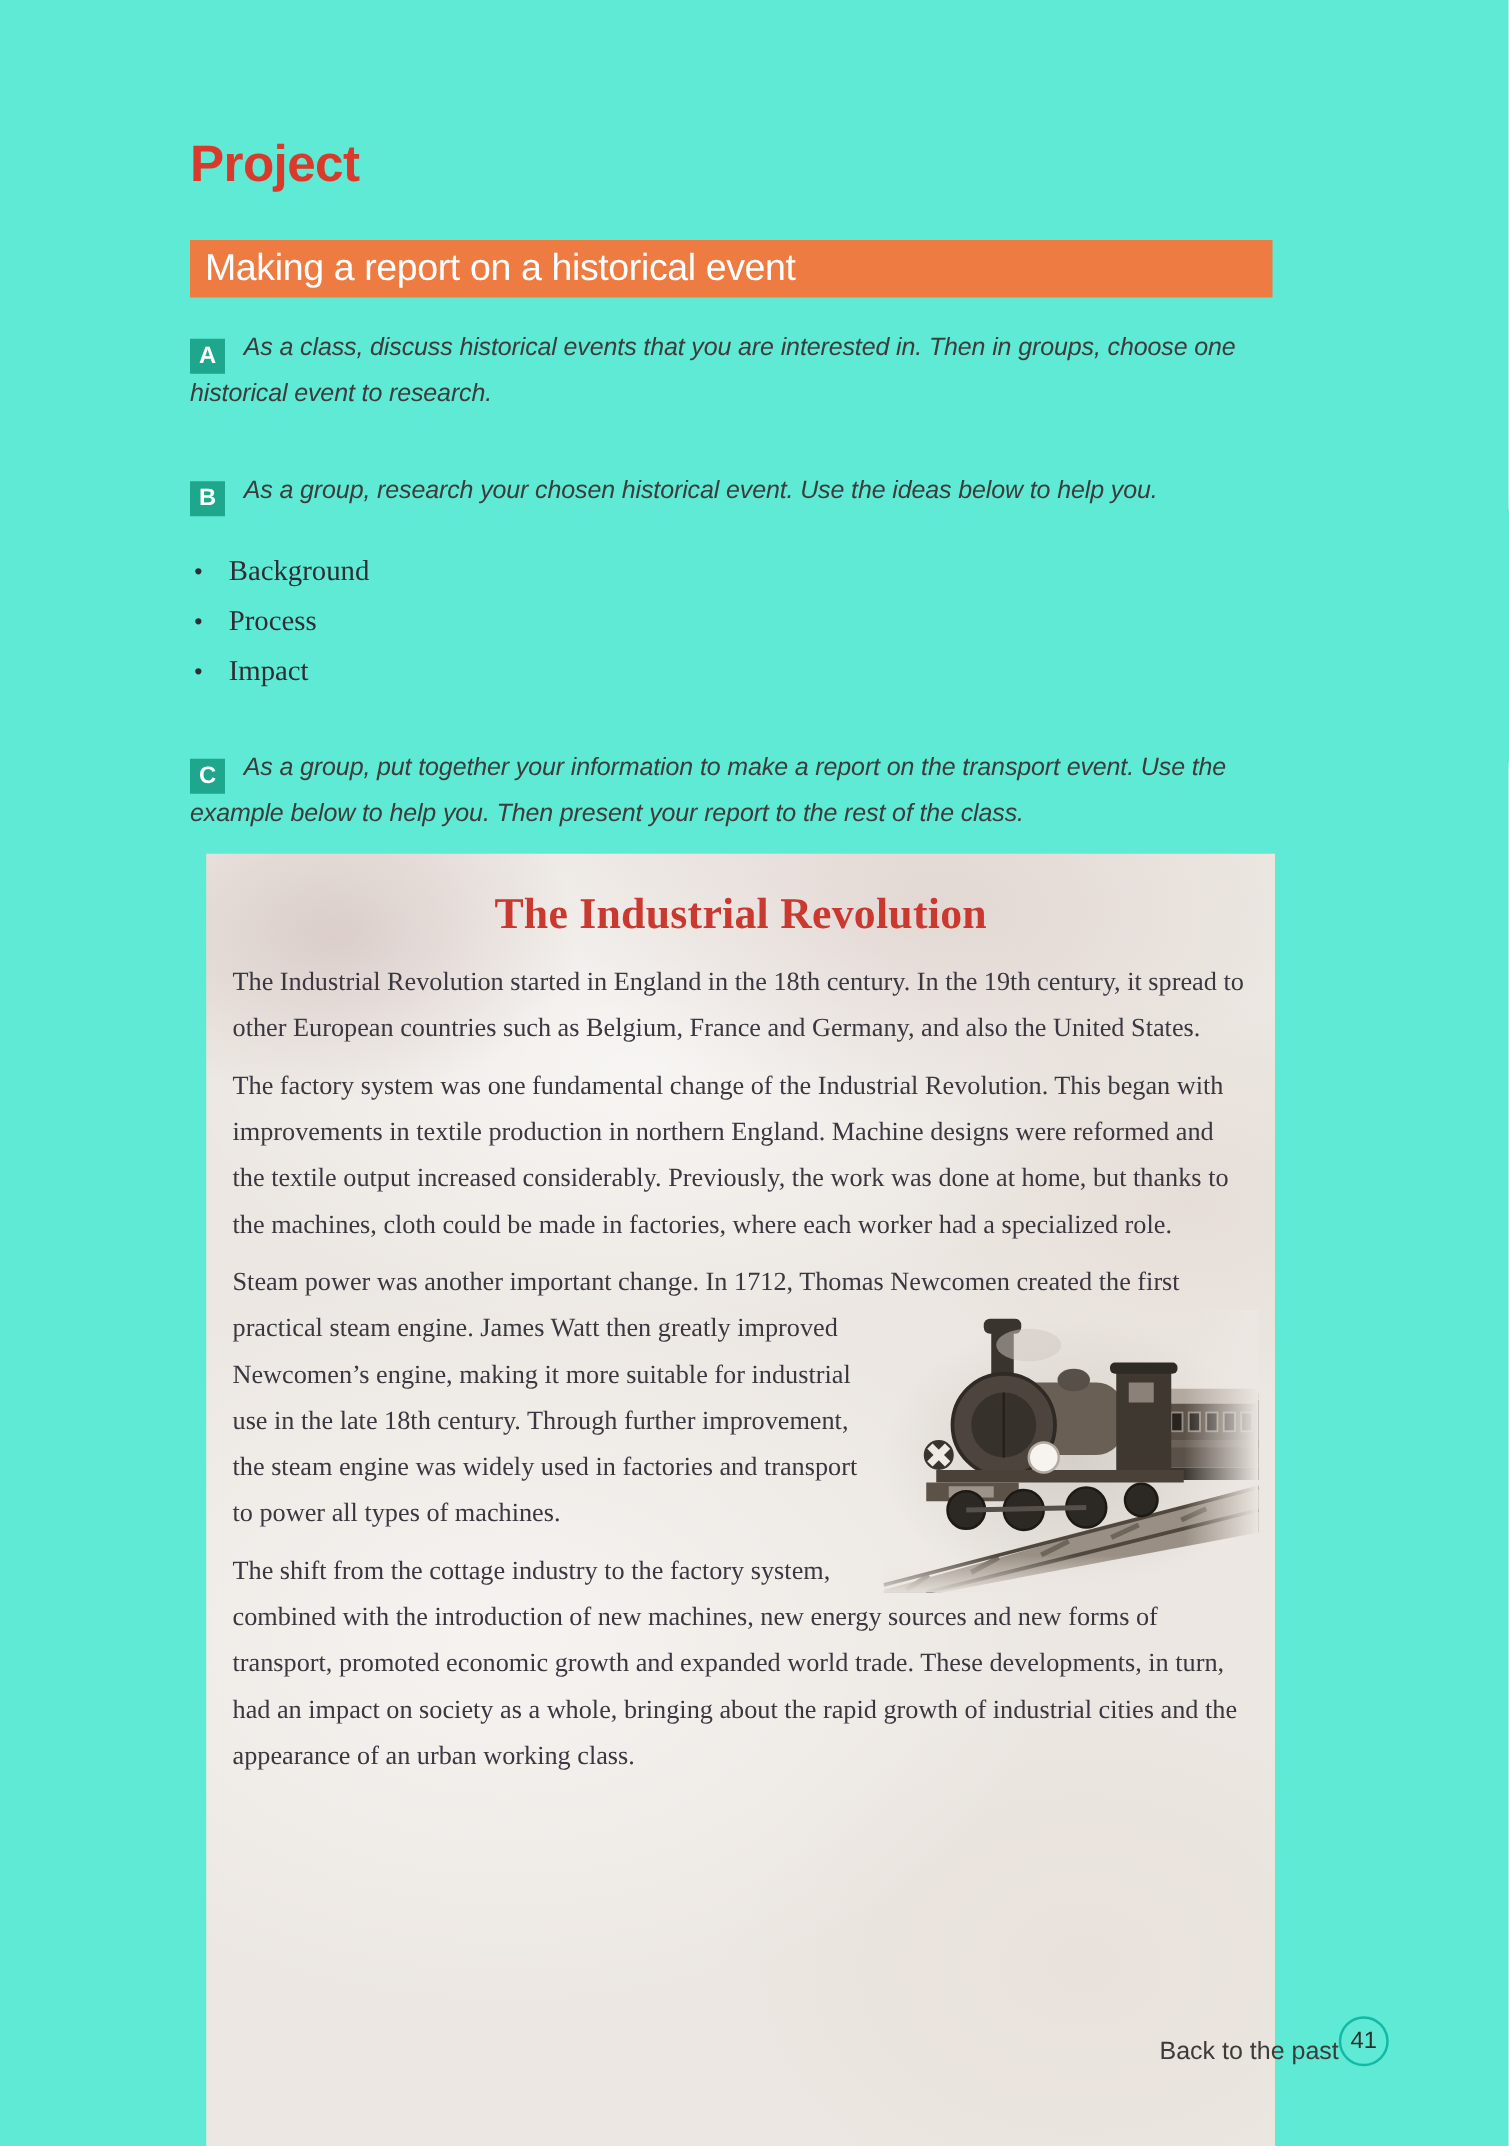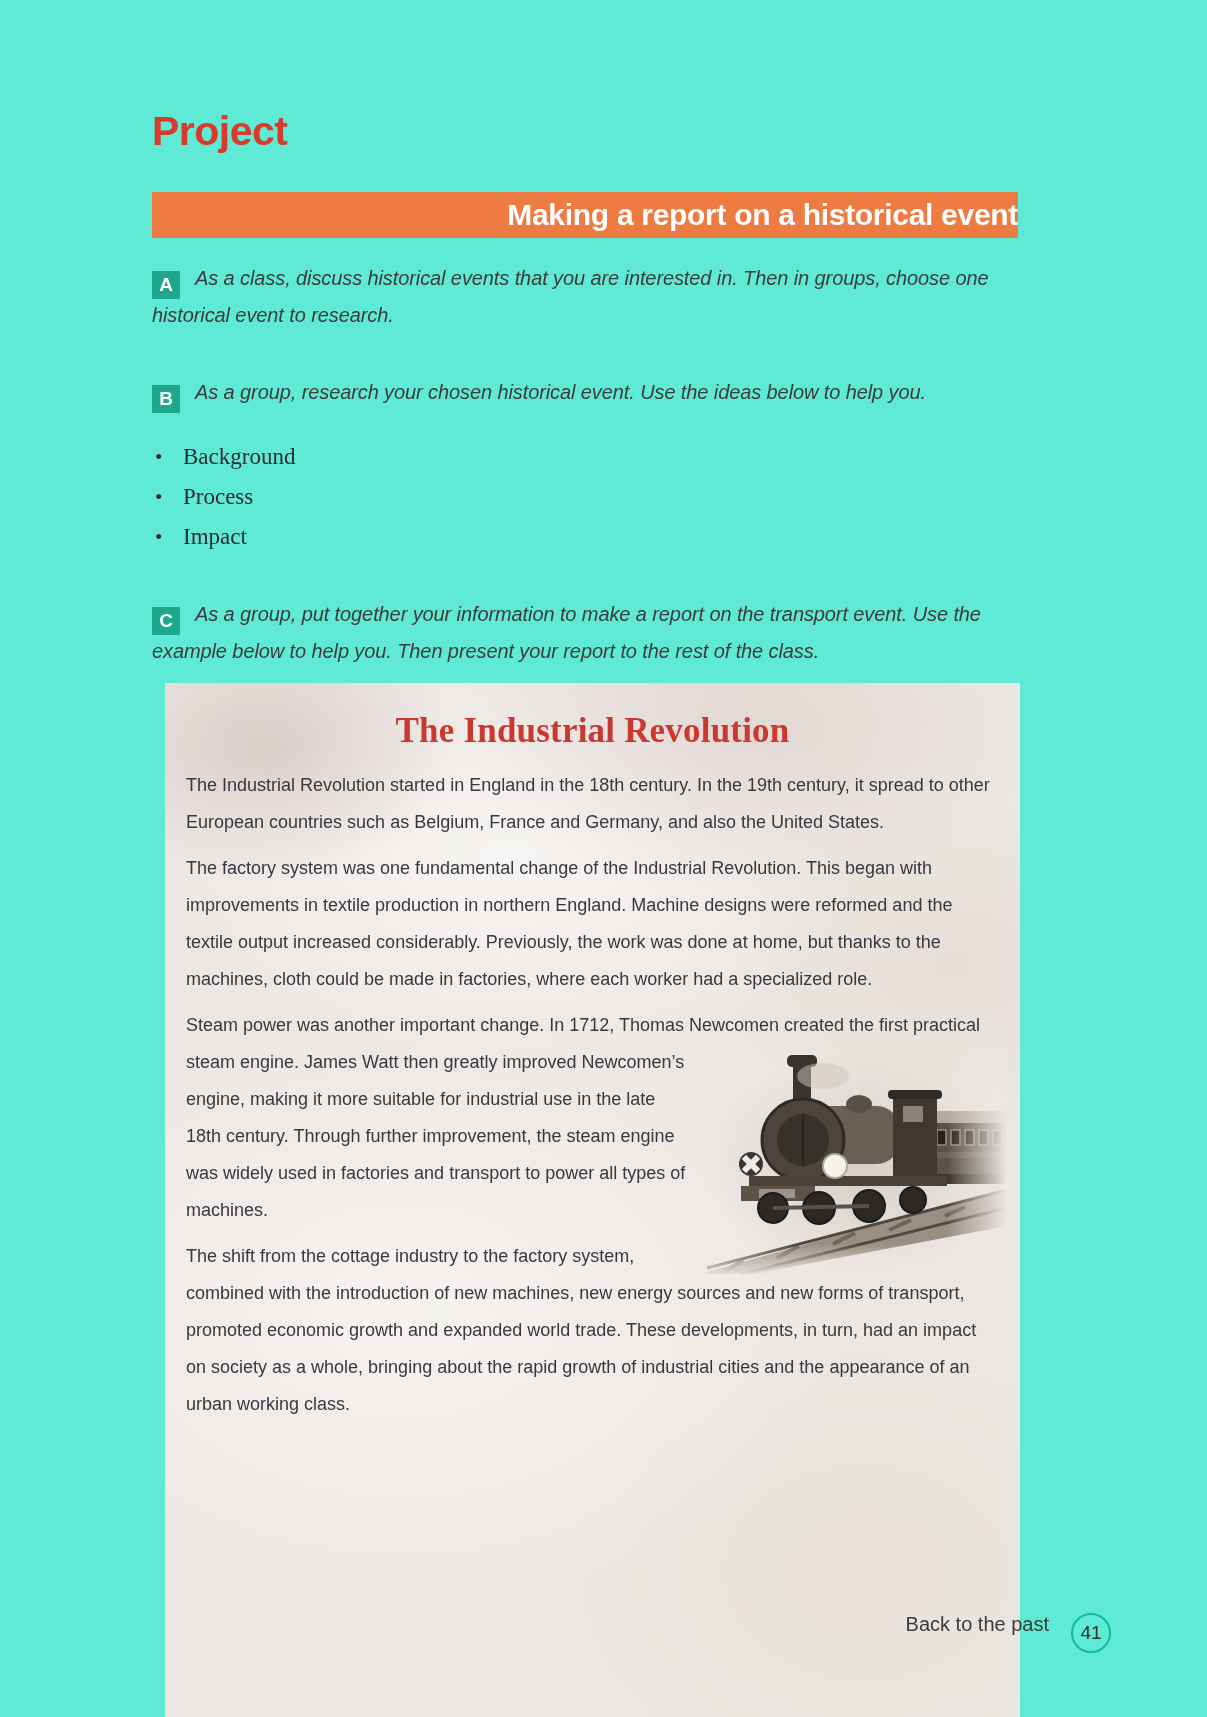--- a/index.html
+++ b/index.html
@@ -14,24 +14,23 @@
   .heading{
     position:absolute;left:152px;top:108px;
     font-size:41px;font-weight:800;letter-spacing:-0.5px;
     color:#d93a2b;
   }
   
   .banner{
     position:absolute;left:152px;top:192px;
     width:866px;height:46px;
     background:#ee7b42;
-    color:#ffffff;font-size:30px;font-weight:700;
+    color:#ffffff;font-size:30px;font-weight:400;
     line-height:46px;padding-left:12px;box-sizing:border-box;
     letter-spacing:-0.3px;
-    text-align:right;
   }
   
   .task{
     position:absolute;left:152px;width:856px;
     font-style:italic;font-size:20px;line-height:33px;
     color:#3d3c3c;letter-spacing:-0.1px;
   }
   .task-a{top:262px;}
   .task-b{top:376px;}
   .task-c{top:598px;}
@@ -66,32 +65,32 @@
       radial-gradient(ellipse 420px 320px at 82% 82%, rgba(226,214,208,0.35), transparent 72%),
       #ece7e2;
   }
   .report-title{
     text-align:center;
     font-family:"Liberation Serif",serif;
     font-size:35px;font-weight:600;color:#c9392f;
     margin:0 0 16px 0;letter-spacing:0.2px;
   }
   .body-par{
-    font-family:Liberation Sans, sans-serif;
-    font-size:18px;line-height:37px;color:#3a3740;
+    font-family:Liberation Serif, serif;
+    font-size:21px;line-height:37px;color:#3a3740;
     margin:0 0 9px 0;
   }
   .train-wrap{
     float:right;width:300px;height:226px;
     margin:4px -8px 0 16px;
   }
   
   .footer{
     position:absolute;top:1613px;right:96px;
-    display:flex;align-items:flex-start;gap:22px;
+    display:flex;align-items:flex-end;
   }
   .footer-label{font-size:20px;color:#3c3b3a;}
   .page-circle{
     width:40px;height:40px;border-radius:50%;
     border:2px solid #14b8a6;box-sizing:border-box;
     display:flex;align-items:center;justify-content:center;
     font-size:19px;color:#2f2e2d;background:transparent;
   }
 </style>
 </head>

